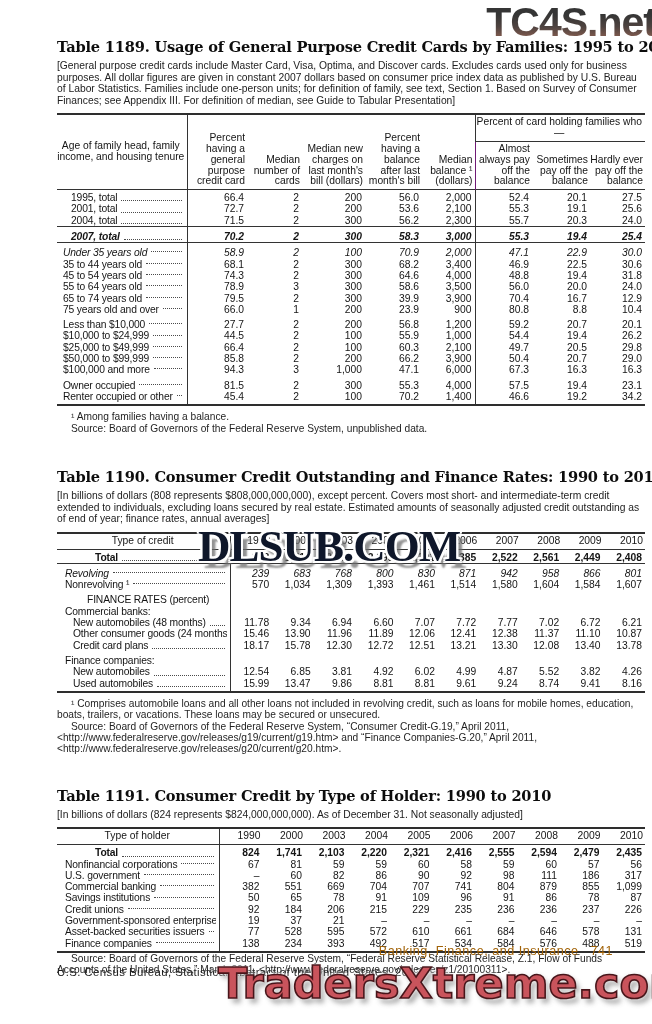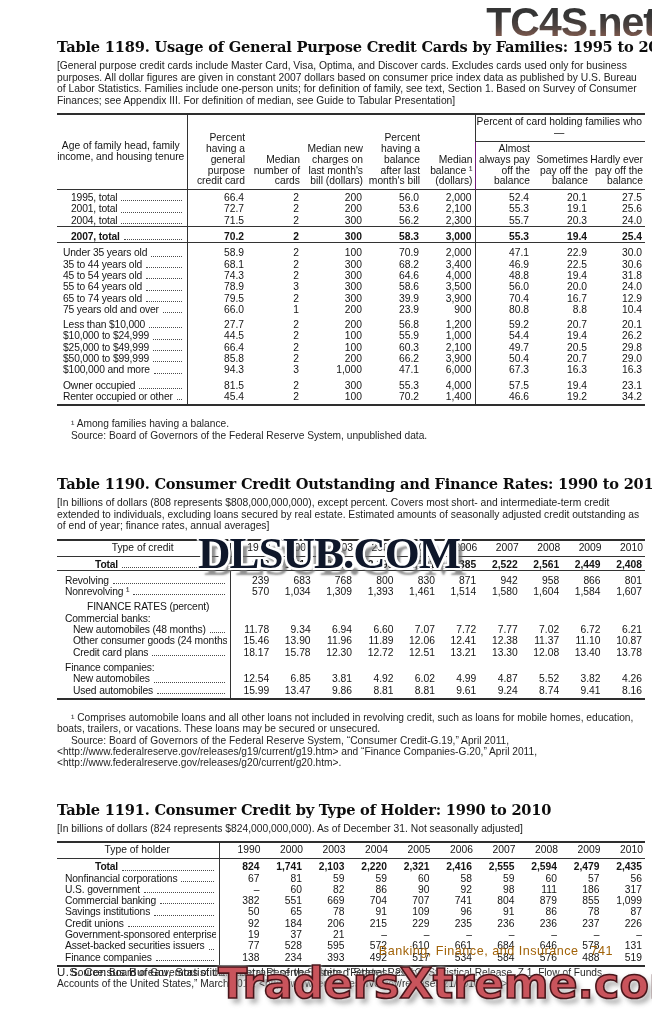--- a/index.html
+++ b/index.html
@@ -24,29 +24,29 @@
               border-left:1px solid #333;padding-bottom:2px;}
   .t th.gb{border-left:1px solid #701a75;}
   .t td{padding:0 3px 0 0;line-height:11.3px;white-space:nowrap;}
   .t td.val{text-align:right;}
   .t td.stub{border-right:1px solid #333;overflow:hidden;}
   .t1189 tbody td:nth-child(7){border-left:1px solid #333;margin-top:36px;}
   .t tbody tr:first-child td{padding-top:2px;}
   .t tbody tr:last-child td{padding-bottom:2px;}
   .t tr.bold td{font-weight:bold;}
   .t tr.gap td{padding-top:4px;}
-  .t tr.rule td{border-top:1px solid #333;}
+  .t tr.rule td{border-top:1px solid #333;font-style:italic;}
   .fw{display:flex;align-items:flex-end;overflow:hidden;}
   .lbl{white-space:nowrap;letter-spacing:-0.15px;}
   .leader{flex:1 1 auto;min-width:4px;border-bottom:1.5px dotted #4a4a4a;margin:0 2px 2px 4px;}
-  .ind0 .fw{padding-left:8px;}  .ind1 .fw{padding-left:16px;}
+  .ind0 .fw{padding-left:8px;align-items:center;}  .ind1 .fw{padding-left:16px;}
   .ind2 .fw{padding-left:38px;} .ind3 .fw{padding-left:30px;}
   .t1189 .ind0 .fw{padding-left:6px;} .t1189 .ind1 .fw{padding-left:14px;}
   .fn{font-size:10.2px;line-height:11.4px;margin:0;text-indent:14px;color:#1f1f1f;}
-  .fn-first{margin-top:12px;}
+  .fn-first{margin-top:5px;}
   
   .folio-right{position:absolute;left:57px;top:944px;width:556px;text-align:right;
                font-size:12.6px;letter-spacing:0.5px;color:#a16207;}
   .folio-right .pg{margin-left:12px;}
   .folio-left{position:absolute;left:57px;top:966px;font-size:11.4px;letter-spacing:0.4px;color:#222;}
   
   .wm-top{position:absolute;top:-2px;right:-4px;z-index:5;
           font-size:41px;font-weight:bold;letter-spacing:-1px;line-height:48px;
           background:linear-gradient(180deg,#353535 35%,#4e4340 60%,#8f6152 88%);
           -webkit-background-clip:text;background-clip:text;color:transparent;

